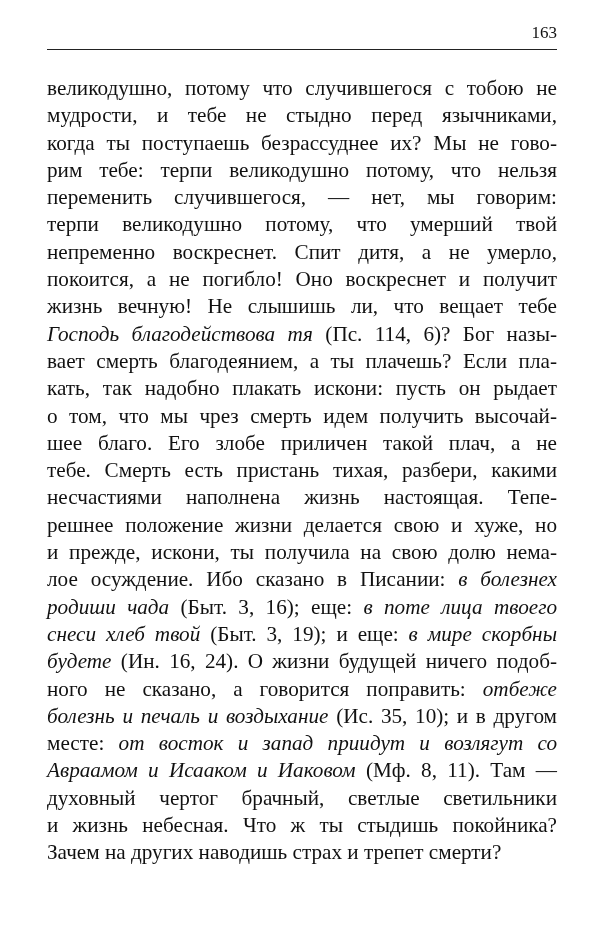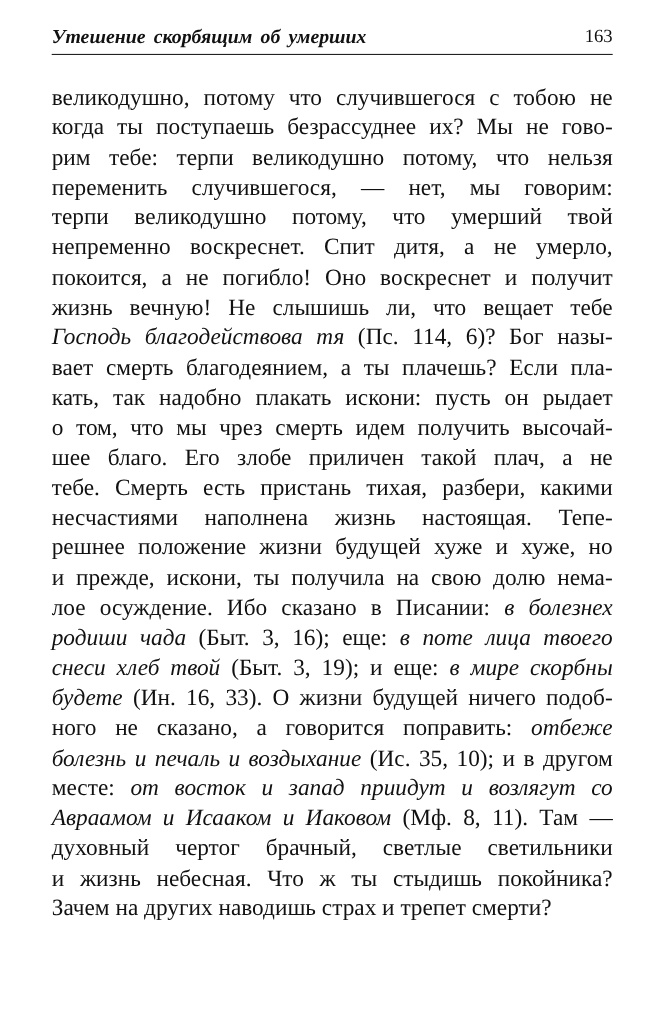--- a/index.html
+++ b/index.html
@@ -18,45 +18,45 @@
   }
   .line { display: block; white-space: nowrap; text-align: justify; text-align-last: justify; height: 27.3px; }
   .line.last { text-align-last: left; }
   .it { font-style: italic; }
 </style>
 </head>
 <body>
 
 <div class="page">
   <div class="running-head">
-    <span class="rh-title">Утешение скорбящим об умерших</span>
     <span class="rh-num">163</span>
   </div>
   <div class="body" id="body">
       <span class="line"><span>великодушно, потому что случившегося с тобою не</span></span>
+      <span class="line"><span>мудрости, и тебе не стыдно перед язычниками,</span></span>
       <span class="line"><span>когда ты поступаешь безрассуднее их? Мы не гово-</span></span>
       <span class="line"><span>рим тебе: терпи великодушно потому, что нельзя</span></span>
       <span class="line"><span>переменить случившегося, — нет, мы говорим:</span></span>
       <span class="line"><span>терпи великодушно потому, что умерший твой</span></span>
       <span class="line"><span>непременно воскреснет. Спит дитя, а не умерло,</span></span>
       <span class="line"><span>покоится, а не погибло! Оно воскреснет и получит</span></span>
       <span class="line"><span>жизнь вечную! Не слышишь ли, что вещает тебе</span></span>
       <span class="line"><span class="it">Господь благодействова тя</span><span> (Пс. 114, 6)? Бог назы-</span></span>
       <span class="line"><span>вает смерть благодеянием, а ты плачешь? Если пла-</span></span>
       <span class="line"><span>кать, так надобно плакать искони: пусть он рыдает</span></span>
       <span class="line"><span>о том, что мы чрез смерть идем получить высочай-</span></span>
       <span class="line"><span>шее благо. Его злобе приличен такой плач, а не</span></span>
       <span class="line"><span>тебе. Смерть есть пристань тихая, разбери, какими</span></span>
       <span class="line"><span>несчастиями наполнена жизнь настоящая. Тепе-</span></span>
-      <span class="line"><span>решнее положение жизни будущей хуже и хуже, но</span></span>
+      <span class="line"><span>решнее положение жизни делается свою и хуже, но</span></span>
       <span class="line"><span>и прежде, искони, ты получила на свою долю нема-</span></span>
       <span class="line"><span>лое осуждение. Ибо сказано в Писании: </span><span class="it">в болезнех</span></span>
       <span class="line"><span class="it">родиши чада</span><span> (Быт. 3, 16); еще: </span><span class="it">в поте лица твоего</span></span>
       <span class="line"><span class="it">снеси хлеб твой</span><span> (Быт. 3, 19); и еще: </span><span class="it">в мире скорбны</span></span>
-      <span class="line"><span class="it">будете</span><span> (Ин. 16, 33). О жизни будущей ничего подоб-</span></span>
+      <span class="line"><span class="it">будете</span><span> (Ин. 16, 24). О жизни будущей ничего подоб-</span></span>
       <span class="line"><span>ного не сказано, а говорится поправить: </span><span class="it">отбеже</span></span>
       <span class="line"><span class="it">болезнь и печаль и воздыхание</span><span> (Ис. 35, 10); и в другом</span></span>
       <span class="line"><span>месте: </span><span class="it">от восток и запад приидут и возлягут со</span></span>
       <span class="line"><span class="it">Авраамом и Исааком и Иаковом</span><span> (Мф. 8, 11). Там —</span></span>
       <span class="line"><span>духовный чертог брачный, светлые светильники</span></span>
       <span class="line"><span>и жизнь небесная. Что ж ты стыдишь покойника?</span></span>
       <span class="line last"><span>Зачем на других наводишь страх и трепет смерти?</span></span>
     </div>
 </div>
 

